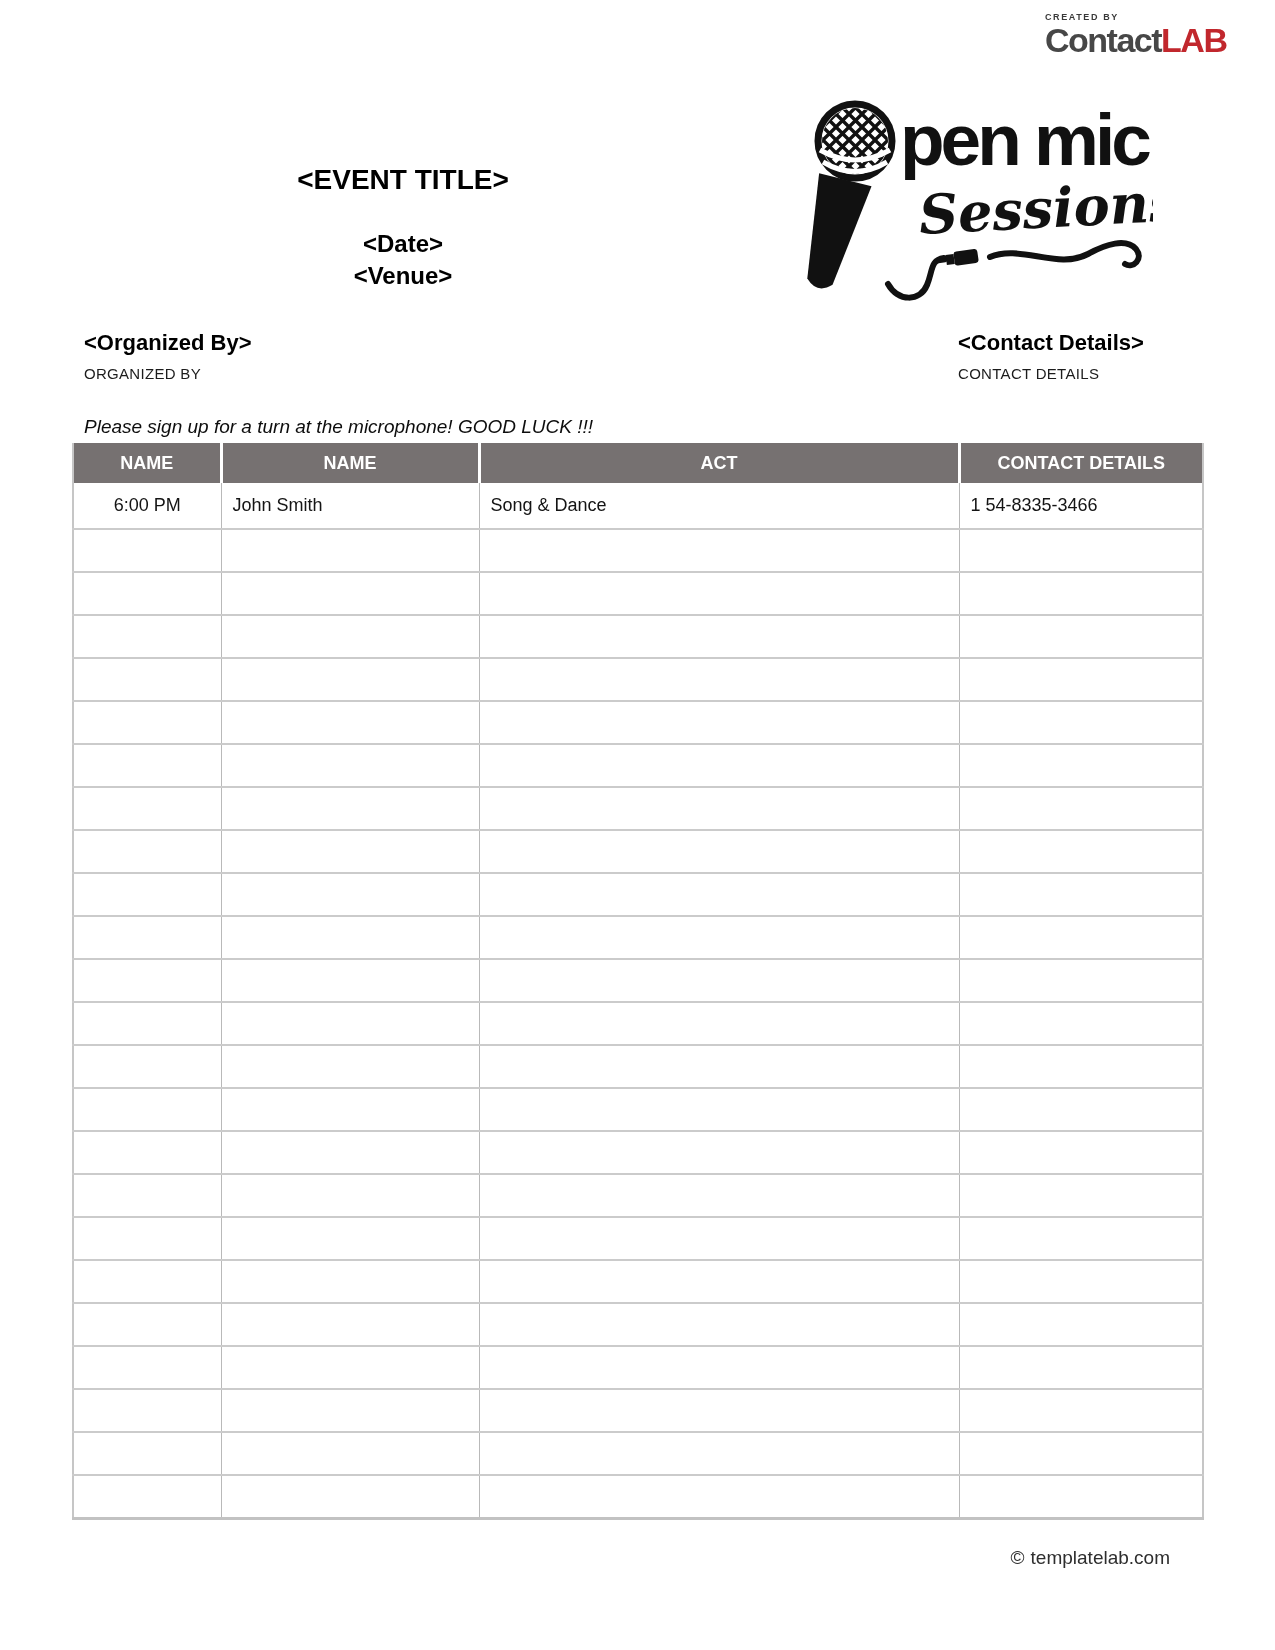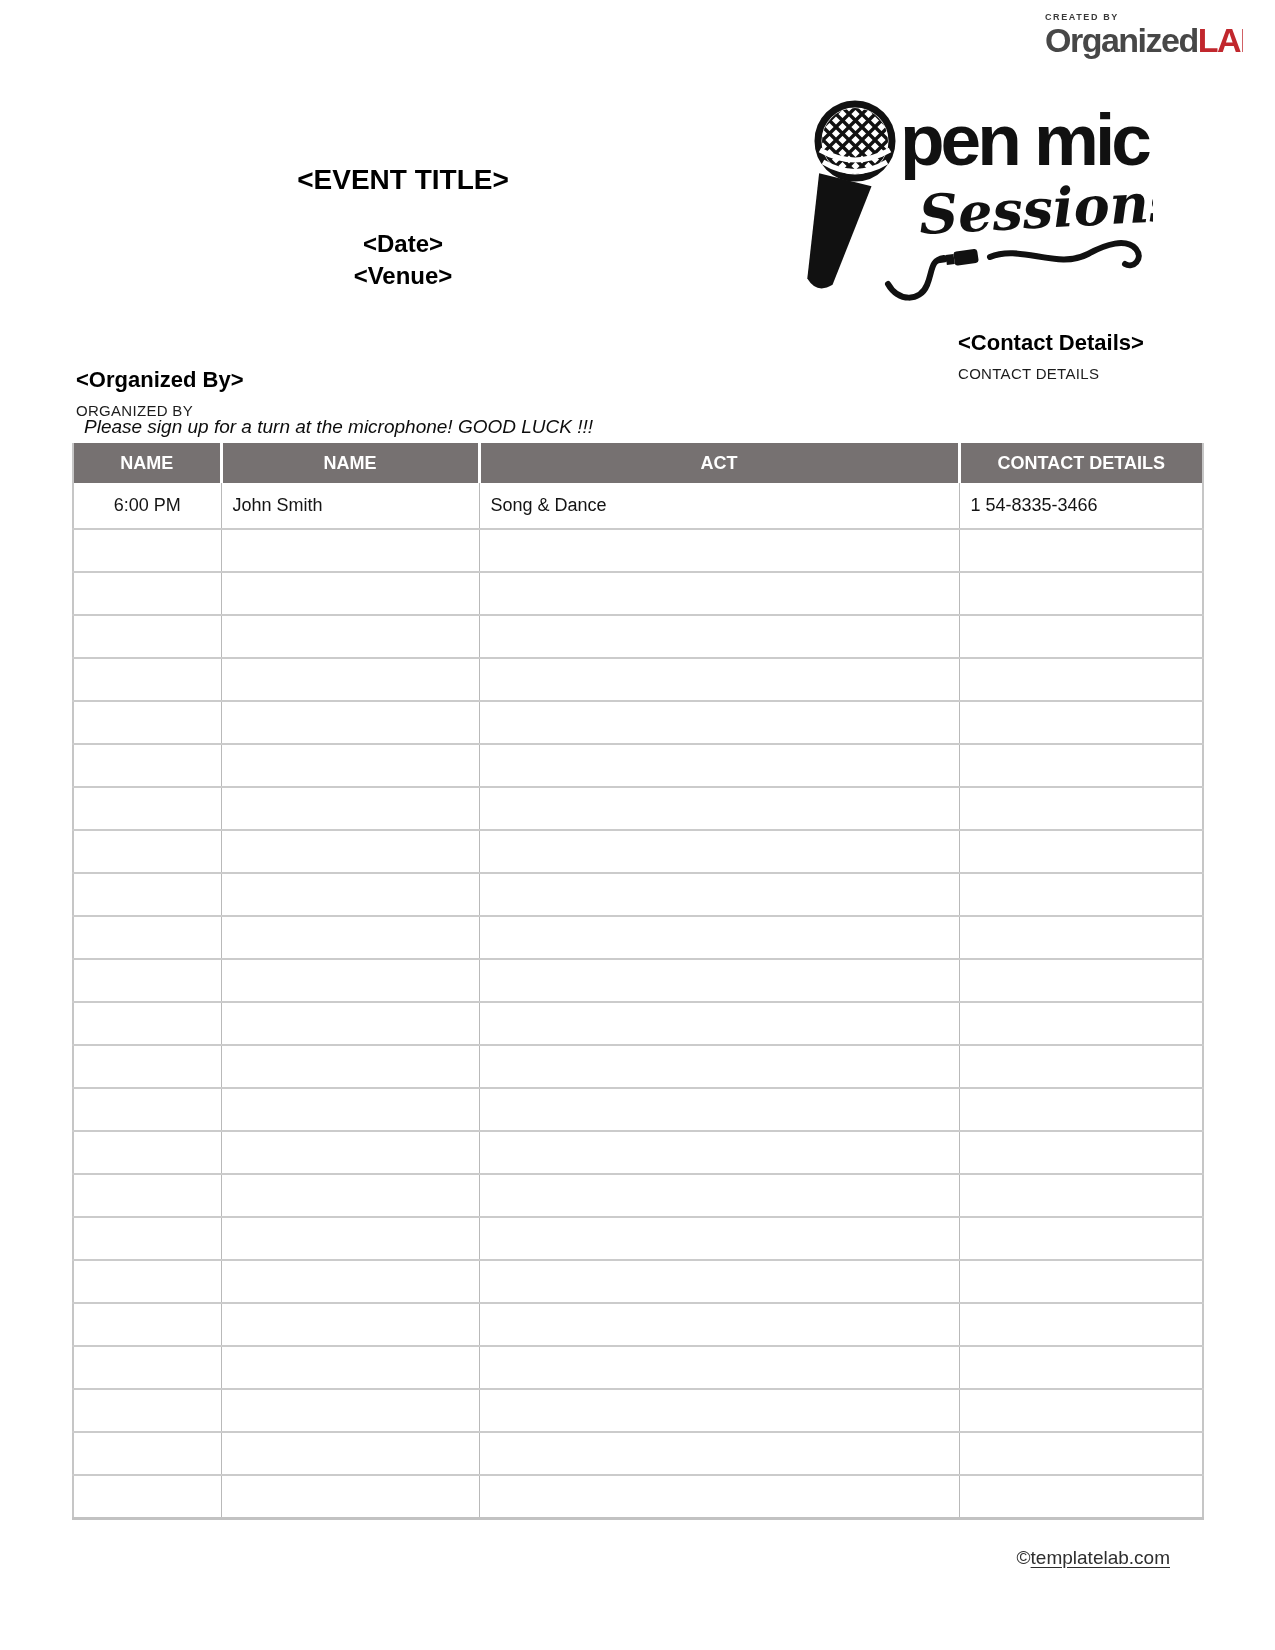--- a/index.html
+++ b/index.html
@@ -18,21 +18,21 @@
     position:absolute; left:103px; width:600px; text-align:center; font-weight:bold; color:#000;
   }
   .event-title { top:164px; font-size:28px; }
   .event-date  { top:230px; font-size:24px; }
   .event-venue { top:262px; font-size:24px; }
 
   
   .openmic { position:absolute; left:758px; top:88px; width:395px; height:218px; }
 
   
-  .org-block { position:absolute; left:76px; top:330px;margin-top:37px; }
+  .org-block { position:absolute; left:84px; top:330px; }
   .contact-block { position:absolute; left:958px; top:330px; }
   .block-label { font-size:22px; font-weight:bold; color:#000; line-height:1.2; }
   .block-value { font-size:15px; color:#1c1c1c; margin-top:9px; letter-spacing:0.3px; }
 
   
   .note { position:absolute; left:84px; top:416px; font-size:19px; font-style:italic; color:#0d0d0d; }
 
   
   .signup { position:absolute; left:72px; top:443px; }
   table.sheet {
@@ -48,30 +48,30 @@
   table.sheet tbody tr.first { height:44px; }
   table.sheet td {
     border-left:1px solid #b9b9b9; border-bottom:2px solid #cbcbcb;
     font-size:18px; color:#141414; padding:0 4px 0 11px; vertical-align:middle;
     overflow:hidden; white-space:nowrap;
   }
   table.sheet td:first-child { border-left:none; text-align:center; padding:12px; }
 
   
   .footer { position:absolute; right:73px; top:1547px; font-size:19px; color:#2e2e2e; text-align:right; }
-  .footer .link { text-decoration:underline; text-underline-offset:3px; color:#2e2e2e; }
+  .footer .link { text-underline-offset:3px; margin-left:6px; color:#2e2e2e; }
 </style>
 </head>
 <body>
 
 <div class="page">
 
   <div class="tl-logo">
     <div class="tl-created">CREATED BY</div>
-    <div class="tl-brand"><span>Organized</span><span style="color: rgb(193, 39, 45);">LAB</span></div>
+    <div class="tl-brand"><span>Contact</span><span style="color: rgb(193, 39, 45);">LAB</span></div>
   </div>
 
   <div class="event-title">&lt;EVENT TITLE&gt;</div>
   <div class="event-date">&lt;Date&gt;</div>
   <div class="event-venue">&lt;Venue&gt;</div>
 
   <svg class="openmic" viewBox="0 0 395 218">
     <defs>
       <pattern id="hatch" patternUnits="userSpaceOnUse" width="13" height="13">
         <path d="M0 0 L13 13 M13 0 L0 13" stroke="#111" stroke-width="3.4" fill="none"></path>

